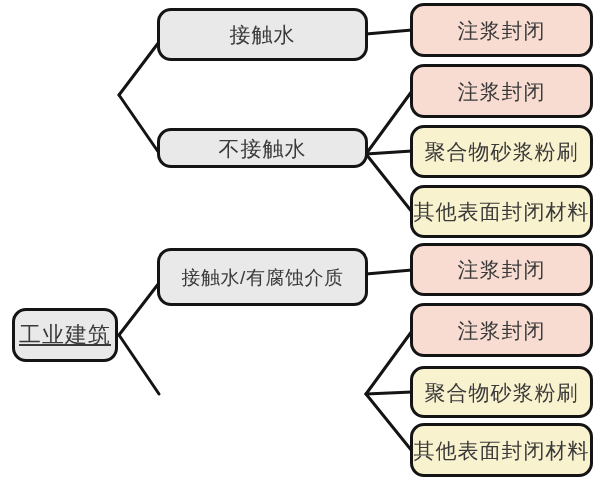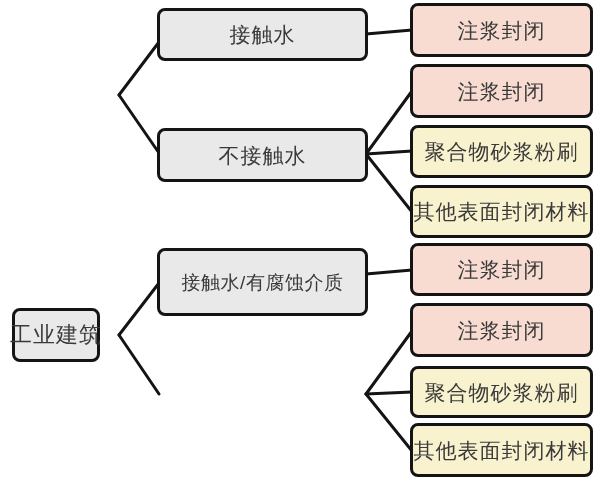--- a/index.html
+++ b/index.html
@@ -18,21 +18,21 @@
   }
   .connectors {
     position: absolute;
     left: 0; top: 0;
     width: 600px; height: 480px;
   }
   .node {
     position: absolute;
     box-sizing: border-box;
     border: 3px solid var(--node-border, #141414);
-    border-radius: 8px;
+    border-radius: 14px;
     display: flex;
     align-items: center;
     justify-content: center;
     text-align: center;
     color: var(--text, #3a3a3a);
     font-size: 21px;
     letter-spacing: 1px;
     white-space: nowrap;
     line-height: 1;
   }
@@ -64,31 +64,31 @@
       <line x1="366" y1="394" x2="412" y2="392"></line>
       <line x1="366" y1="394" x2="412" y2="451"></line>
     </g>
   </svg>
 
 
   <div class="node grey" style="left:157px; top:8px; width:211px; height:53px;">接触水</div>
 
   <div class="node pink" style="left:410px; top:3px; width:183px; height:54px;">注浆封闭</div>
 
-  <div class="node grey" style="left:157px; top:128px; width:211px; height:54px;">不接触水</div>
+  <div class="node grey" style="left:157px; top:128px; width:211px; height:40px;">不接触水</div>
 
   <div class="node pink" style="left:410px; top:64px; width:183px; height:54px;">注浆封闭</div>
 
   <div class="node yellow" style="left:410px; top:125px; width:183px; height:53px;">聚合物砂浆粉刷</div>
 
   <div class="node yellow" style="left:410px; top:185px; width:183px; height:53px;">其他表面封闭材料</div>
 
-  <div class="node grey root" style="left:12px; top:308px; width:88px; height:54px;">工业建筑</div>
+  <div class="node grey root" style="left:12px; top:308px; width:106px; height:54px;text-decoration:underline;">工业建筑</div>
 
-  <div class="node grey cond-long" style="left:157px; top:248px; width:211px; height:68px;">接触水/有腐蚀介质</div>
+  <div class="node grey cond-long" style="left:157px; top:248px; width:211px; height:58px;">接触水/有腐蚀介质</div>
 
   <div class="node pink" style="left:410px; top:243px; width:183px; height:53px;">注浆封闭</div>
 
 
   <div class="node pink" style="left:410px; top:303px; width:183px; height:54px;">注浆封闭</div>
 
   <div class="node yellow" style="left:410px; top:366px; width:183px; height:52px;">聚合物砂浆粉刷</div>
 
   <div class="node yellow" style="left:410px; top:423px; width:183px; height:54px;">其他表面封闭材料</div>
 

